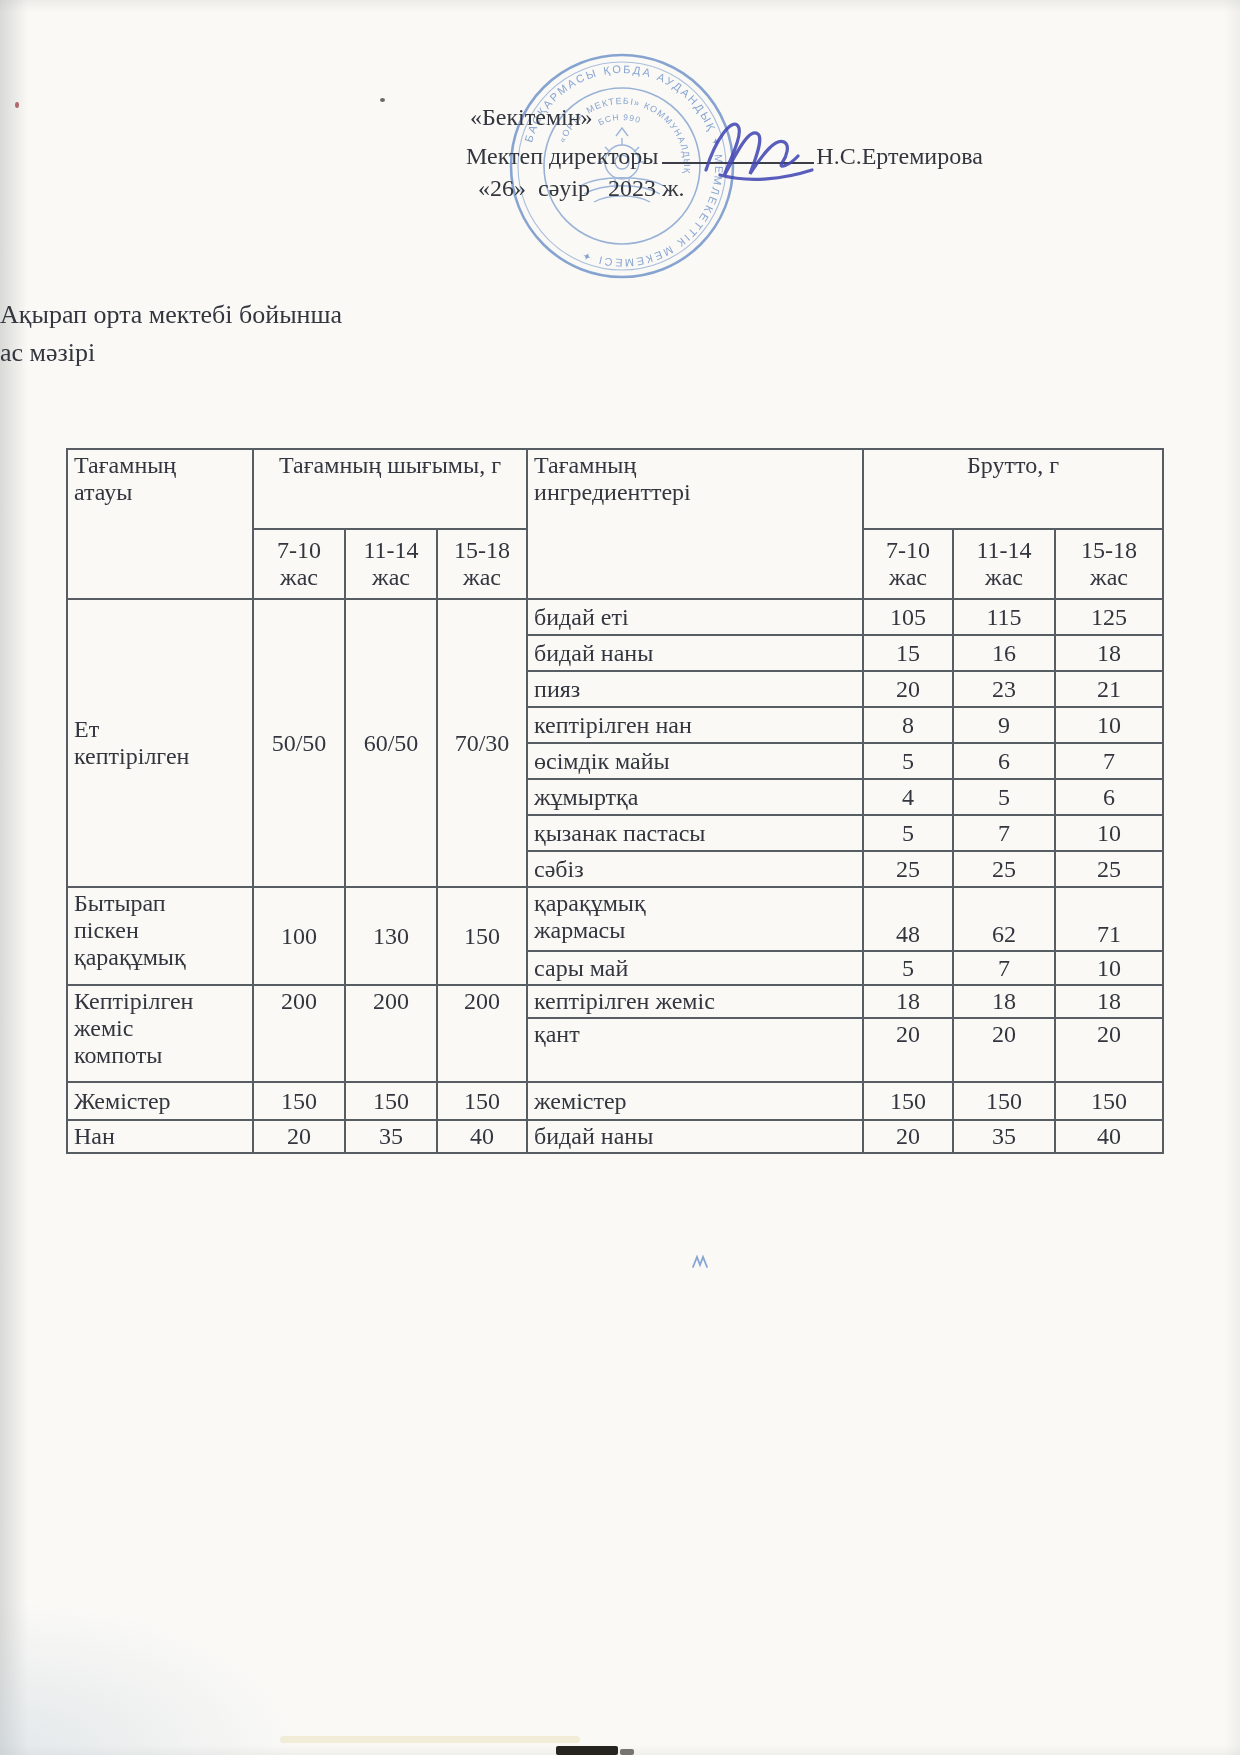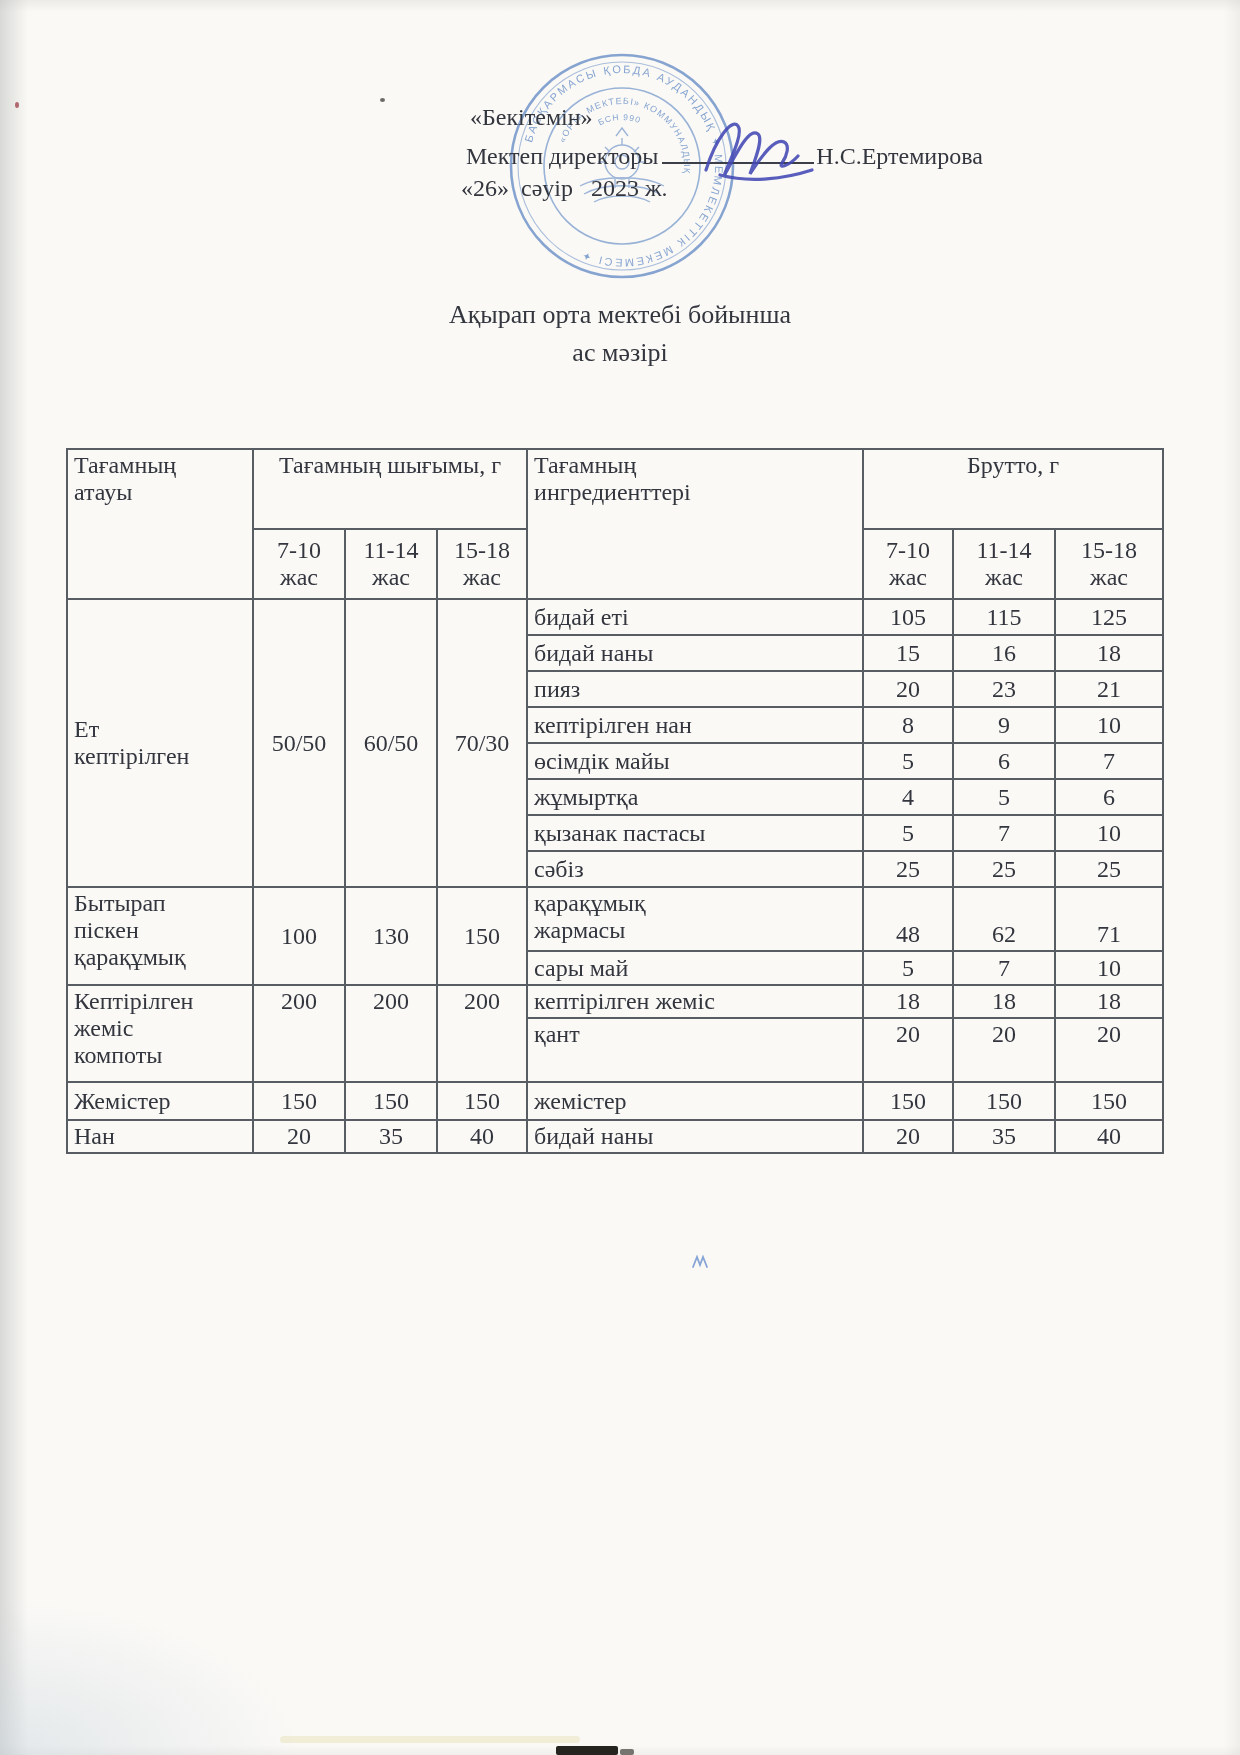--- a/index.html
+++ b/index.html
@@ -11,21 +11,21 @@
       radial-gradient(ellipse 430px 220px at 0% 100%, rgba(198,210,219,.45), transparent 70%),
       linear-gradient(to right, rgba(184,186,184,.5), transparent 28px),
       linear-gradient(to left, rgba(208,208,206,.28), transparent 16px),
       linear-gradient(to bottom, rgba(203,203,200,.3), transparent 12px),
       linear-gradient(to top, rgba(203,203,200,.22), transparent 10px),
       #faf9f6;
   }
   .abs{position:absolute;}
   .hdr-line{font-size:24px;line-height:1.1;white-space:pre;}
   .sign-underline{display:inline-block;width:152px;border-bottom:2px solid #3c3f47;height:22px;vertical-align:baseline;margin:0 2px 0 4px;}
-  .title-wrap{left:0;top:296px;width:1240px;text-align:center;font-size:26px;line-height:1.45;}
+  .title-wrap{left:0;top:296px;width:1240px;text-align:left;font-size:26px;line-height:1.45;}
   
   table.menu{border-collapse:collapse;table-layout:fixed;font-size:24px;color:#33363e;padding-left:8px;}
   table.menu td,table.menu th{
     border:2px solid #585c63;font-weight:normal;padding:2px 6px;
     overflow:hidden;
   }
   .pre{white-space:pre-line;}
   .v-top{vertical-align:top;}
   .v-mid{vertical-align:middle;}
   .t-left{text-align:left;padding-left:10px;}
@@ -76,21 +76,21 @@
       <text font-size="8.5" letter-spacing="1">
         <textPath href="#ringBsn" startOffset="34%">БСН 990</textPath>
       </text>
     </g>
   </svg>
 
   <div class="abs hdr-line" style="left:470px;top:104px;">«Бекітемін»</div>
 
   <div class="abs hdr-line" style="left:466px;top:140px;"><span>Мектеп директоры</span><span class="sign-underline"></span><span>Н.С.Ертемирова</span></div>
 
-  <div class="abs hdr-line" style="left:461px;top:175px;">«26»  сәуір   2023 ж.</div>
+  <div class="abs hdr-line" style="left:478px;top:175px;">«26»  сәуір   2023 ж.</div>
 
   <svg class="abs" style="left:692px;top:112px;" width="130" height="76" viewBox="0 0 130 76">
     <g stroke="#4348b4" stroke-width="3.2" fill="none" stroke-linecap="round" opacity=".88">
       <path d="M 14,58 C 24,26 40,6 46,14 C 52,22 36,52 32,64 C 48,34 58,16 66,22 C 72,27 62,50 58,62 C 72,40 84,26 92,30 C 98,33 95,44 90,51 C 86,57 97,54 106,44"></path>
       <path d="M 28,63 C 58,71 92,67 120,58"></path>
     </g>
   </svg>
 
   <div class="abs title-wrap">
     <div>Ақырап орта мектебі бойынша</div>

